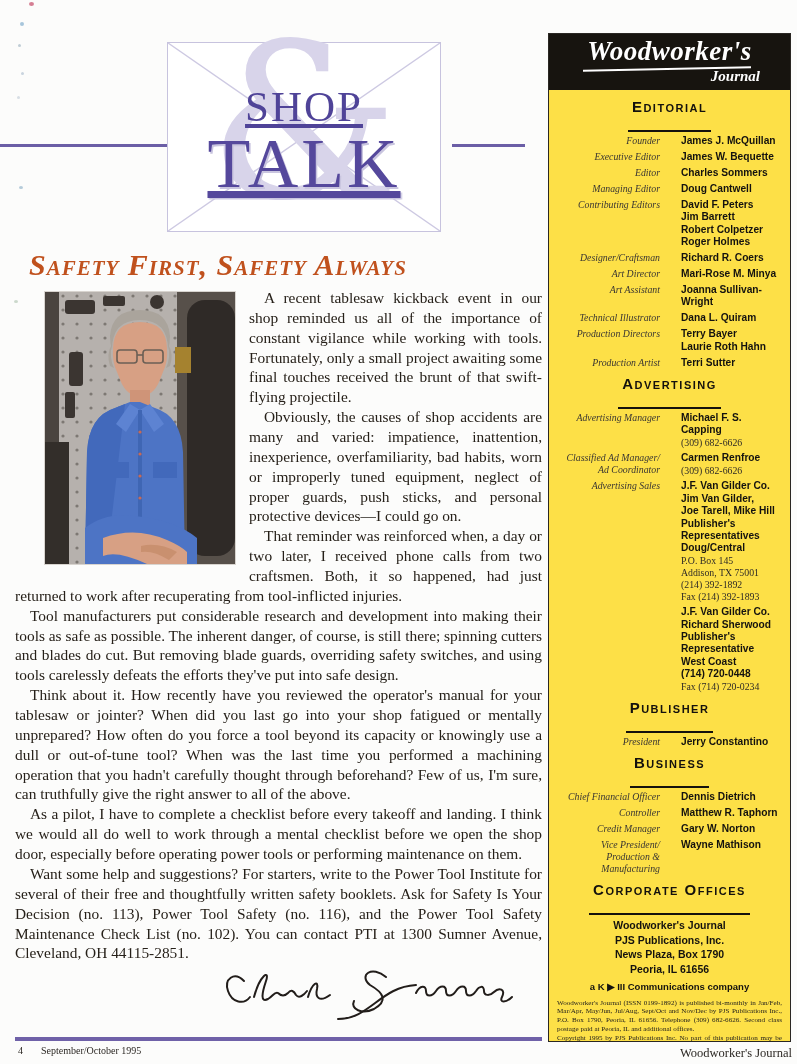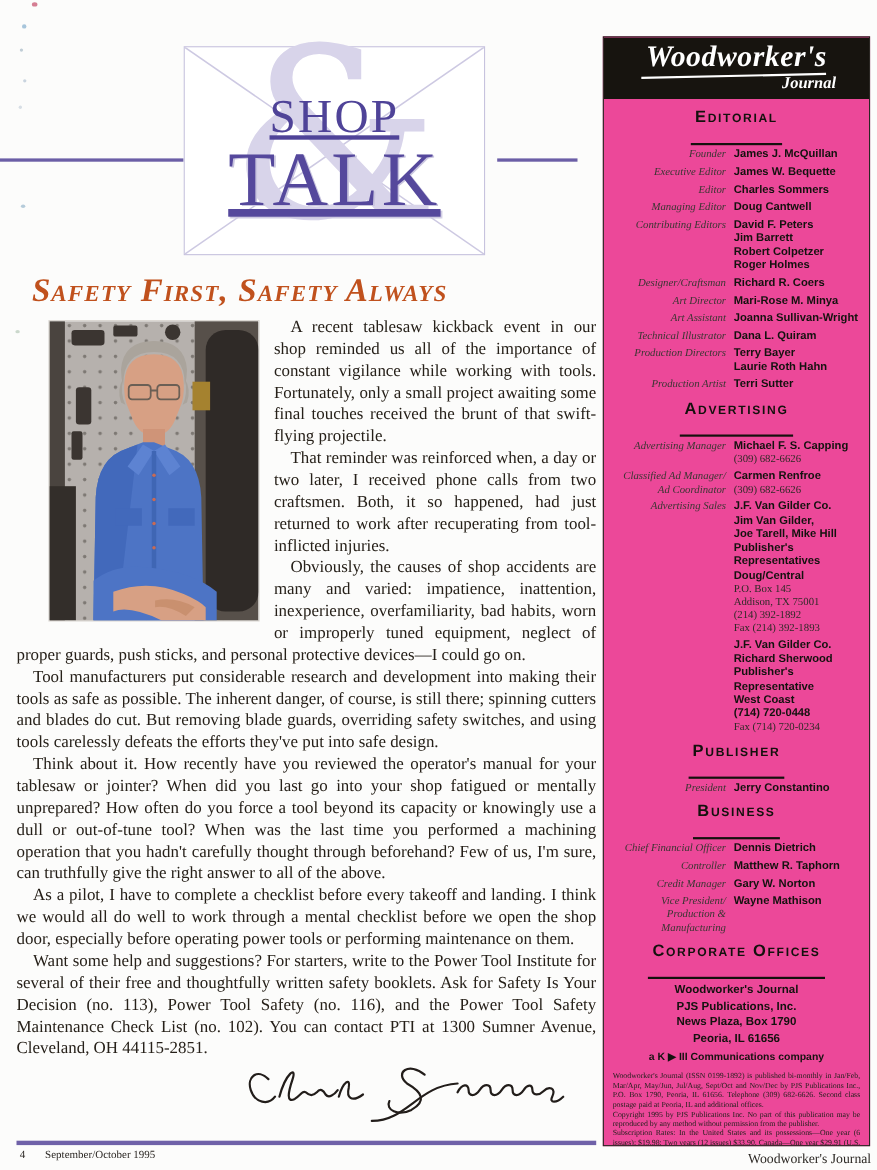--- a/index.html
+++ b/index.html
@@ -36,32 +36,32 @@
   .signature{margin:0 0 0 205px;width:300px;height:62px;}
 
   
   .footer-rule{position:absolute;left:15px;top:1037px;width:527px;height:3.5px;background:#6f61a8;}
   .footer-left{position:absolute;left:18px;top:1045px;font-size:10px;color:#2c2824;}
   .footer-left .pg{margin-right:18px;}
   .footer-right{position:absolute;right:5px;top:1046px;font-size:12.5px;color:#2c2824;}
 
   
   #sidebar{position:absolute;left:548px;top:33px;width:243px;height:1009px;border:1.5px solid #2a2723;
-    background:#ec4899;box-sizing:border-box;overflow:hidden;}
+    background:#fde047;box-sizing:border-box;overflow:hidden;}
   .banner{background:#17140f;margin:0;height:56px;position:relative;color:#fff;}
   .brand-title{position:absolute;left:0;top:4px;width:100%;text-align:center;
     font:italic 700 27px/1 "Liberation Serif",serif;letter-spacing:.5px;}
   .brand-swash{position:absolute;left:34px;top:34px;width:168px;height:2px;background:#fff;transform:rotate(-1.2deg);}
   .brand-subtitle{position:absolute;right:30px;top:35px;font:italic 700 15px/1 "Liberation Serif",serif;}
   .mwrap{padding:2px 8px 0 8px;}
   .mheadwrap{text-align:center;margin:6px 0 3px;}
   .mhead{display:inline-block;font-family:"Liberation Sans",sans-serif;font-weight:700;
     font-variant:small-caps;font-size:15px;letter-spacing:1.5px;color:#14110d;
     border-bottom:2px solid #14110d;padding:0 4px 15px;}
-  .mrow{display:flex;gap:7px;margin:0 0 3.5px;}
+  .mrow{display:flex;gap:21px;margin:0 0 3.5px;}
   .mlabel{width:103px;flex:none;font:italic 9.8px/1.24 "Liberation Serif",serif;color:#3a3632;
     text-align:right;white-space:pre-line;}
   .mnames{flex:1;}
   .nline{font:700 10.2px/1.22 "Liberation Sans",sans-serif;color:#14120f;}
   .nline.plain{font:400 9.8px/1.22 "Liberation Serif",serif;color:#2e2a26;}
   .corp-lines{text-align:center;}
   .corp-line{font:700 10.5px/1.38 "Liberation Sans",sans-serif;color:#14120f;}
   .kiii{text-align:center;margin-top:5px;font:700 9.5px/1.2 "Liberation Sans",sans-serif;color:#14120f;}
   .fineprint{margin-top:6px;}
   .fineprint p{margin:0;font-size:7.1px;line-height:1.24;text-align:justify;color:#24211d;}
@@ -142,22 +142,22 @@
             </g>
           <path d="M60,170 h24 v16 h-24 z" fill="#4269bb"></path>
             <path d="M108,170 h24 v16 h-24 z" fill="#4269bb"></path>
           <path d="M40,236 q20,-16 50,-12 q40,4 62,22 l0,26 -112,0 z" fill="#4d74c5"></path>
           <path d="M58,246 q32,-12 64,2 q14,6 20,12 l0,12 -40,0 q-30,-14 -44,-8 z" fill="#d7a084"></path>
           <path d="M96,254 q18,-4 36,6 l-8,8 q-16,-10 -28,-8 z" fill="#c9906f"></path>
         </svg>
       </div>
       <div id="paras">
           <p class="bodyp">A recent tablesaw kickback event in our shop reminded us all of the importance of constant vigilance while working with tools. Fortunately, only a small project awaiting some final touches received the brunt of that swift-flying projectile.</p>
+          <p class="bodyp">Obviously, the causes of shop accidents are many and varied: impatience, inattention, inexperience, overfamiliarity, bad habits, worn or improperly tuned equipment, neglect of proper guards, push sticks, and personal protective devices—I could go on.</p>
           <p class="bodyp">That reminder was reinforced when, a day or two later, I received phone calls from two craftsmen. Both, it so happened, had just returned to work after recuperating from tool-inflicted injuries.</p>
-          <p class="bodyp">Obviously, the causes of shop accidents are many and varied: impatience, inattention, inexperience, overfamiliarity, bad habits, worn or improperly tuned equipment, neglect of proper guards, push sticks, and personal protective devices—I could go on.</p>
           <p class="bodyp">Tool manufacturers put considerable research and development into making their tools as safe as possible. The inherent danger, of course, is still there; spinning cutters and blades do cut. But removing blade guards, overriding safety switches, and using tools carelessly defeats the efforts they've put into safe design.</p>
           <p class="bodyp">Think about it. How recently have you reviewed the operator's manual for your tablesaw or jointer? When did you last go into your shop fatigued or mentally unprepared? How often do you force a tool beyond its capacity or knowingly use a dull or out-of-tune tool? When was the last time you performed a machining operation that you hadn't carefully thought through beforehand? Few of us, I'm sure, can truthfully give the right answer to all of the above.</p>
           <p class="bodyp">As a pilot, I have to complete a checklist before every takeoff and landing. I think we would all do well to work through a mental checklist before we open the shop door, especially before operating power tools or performing maintenance on them.</p>
           <p class="bodyp">Want some help and suggestions? For starters, write to the Power Tool Institute for several of their free and thoughtfully written safety booklets. Ask for Safety Is Your Decision (no. 113), Power Tool Safety (no. 116), and the Power Tool Safety Maintenance Check List (no. 102). You can contact PTI at 1300 Sumner Avenue, Cleveland, OH 44115-2851.</p>
         </div>
       <div class="signature" aria-label="Charles Sommers">
         <svg viewBox="0 0 300 62" width="300" height="62">
           <g fill="none" stroke="#221d1a" stroke-width="2" stroke-linecap="round">
             <path d="M24,18 C14,8 4,16 8,28 C12,40 24,42 30,34"></path>
             <path d="M34,34 C40,12 50,6 46,18 C42,30 40,40 48,36 C53,33 55,28 58,30 C61,33 64,34 68,30 C71,26 74,28 76,32 C79,36 84,32 87,28"></path>

